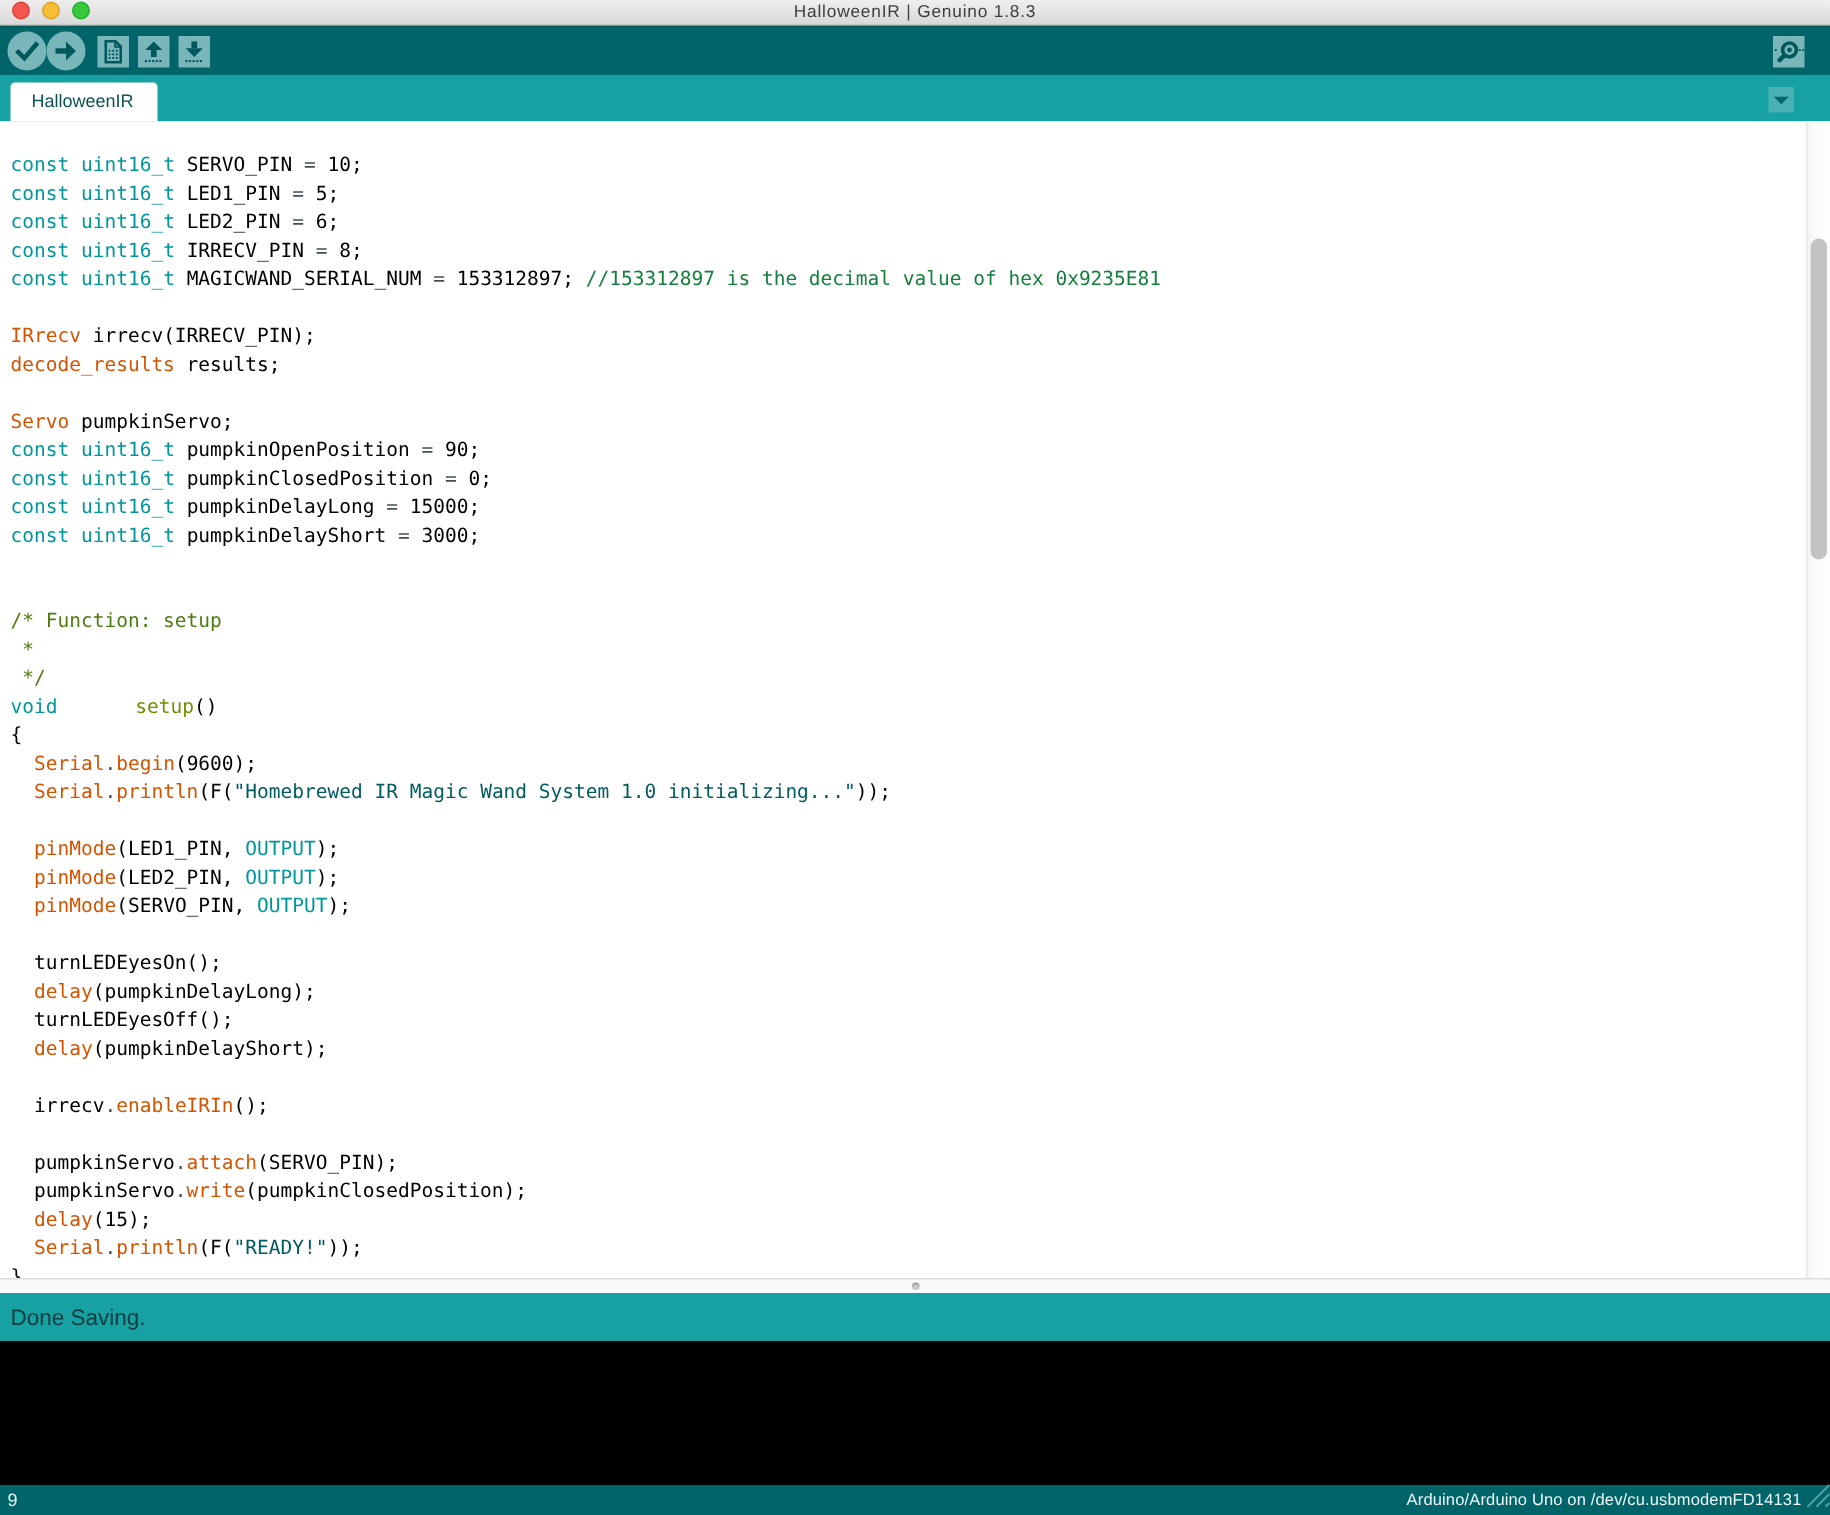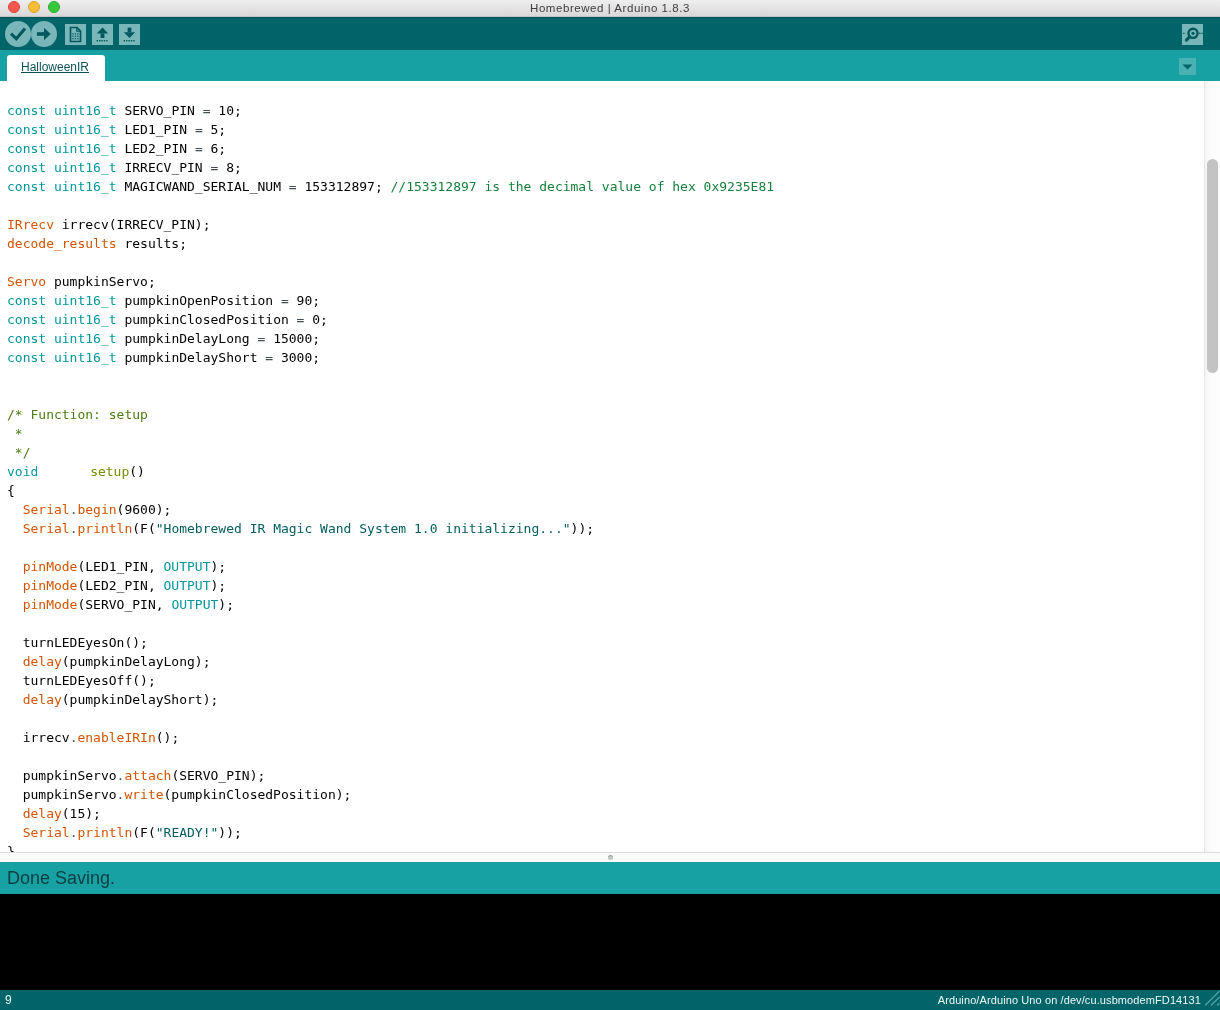--- a/index.html
+++ b/index.html
@@ -30,21 +30,21 @@
   #btn-new  { left:65px; }
   #btn-open { left:92px; }
   #btn-save { left:119px; }
   #btn-serial { left:1182px; }
   .tb-btn svg { display:block; width:100%; height:100%; }
 
   
   .tabbar { height:31px; flex:0 0 31px; background:#17a1a3; position:relative; }
   .tab { position:absolute; left:7px; top:5px; width:98px; height:26px;
     background:#ffffff; border-radius:3px 3px 0 0; color:#0d5356;
-    font-size:12px; line-height:25px; padding-left:14px; cursor:pointer;text-decoration:underline; }
+    font-size:12px; line-height:25px; padding-left:14px; cursor:pointer; }
   .tab-menu-btn { position:absolute; right:24px; top:8px; width:17px; height:17px;
     background:#49b1b4; display:flex; align-items:center; justify-content:center; cursor:pointer; }
   .tab-menu-btn svg { display:block; }
 
   
   .editor { position:relative; flex:0 0 771px; height:771px; background:#ffffff; overflow:hidden; }
   .code { position:absolute; left:0; top:0; padding:20px 0 0 7px; margin:0;
     font-family:"DejaVu Sans Mono", monospace; font-size:13px; line-height:19px;
     color:#000000; white-space:pre; }
   .code .tk { color:#00979c; }   
@@ -62,21 +62,21 @@
     border-radius:5.5px; background:#c3c3c3; }
 
   
   .divider { height:10px; flex:0 0 10px; background:#fafafa; border-top:1px solid #dcdcdc;
     position:relative; cursor:row-resize; }
   .dimple { position:absolute; left:50%; top:2px; width:5px; height:5px; margin-left:-2.5px;
     border-radius:50%; background:#c9c9c9; box-shadow:inset 0 1px 1px rgba(0,0,0,.25); }
 
   
   .statusbar { height:32px; flex:0 0 32px; background:#17a1a3; display:flex; align-items:center;
-    padding-left:7px; font-size:18px; color:#0c3d41; }
+    padding-left:7px; font-size:15px; color:#0c3d41; }
 
   
   .console { flex:1 1 auto; background:#000000; }
 
   
   .linestatus { height:20px; flex:0 0 20px; background:#006468; position:relative;
     display:flex; align-items:center; color:#e8f4f4; }
   .lineno { margin-left:5px; font-size:12px; }
   .boardport { position:absolute; right:19px; font-size:11px; letter-spacing:0.1px; color:#eef7f7; }
   .grip { position:absolute; right:0; bottom:0; }
@@ -85,21 +85,21 @@
 <body>
 
 <div class="window">
 
   <div class="titlebar">
     <div class="traffic-lights">
       <span class="tl red"></span>
       <span class="tl yellow"></span>
       <span class="tl green"></span>
     </div>
-    <div class="win-title">Homebrewed | Arduino 1.8.3</div>
+    <div class="win-title">HalloweenIR | Genuino 1.8.3</div>
   </div>
 
   <div class="toolbar">
     <div class="tb-btn circle" id="btn-verify">
       <span><svg viewBox="0 0 26 26">
         <path d="M7.2 13.8 L11.3 17.8 L19 8.7" fill="none" stroke="#00585c" stroke-width="3.1" stroke-linecap="square"></path>
       </svg></span>
     </div>
     <div class="tb-btn circle" id="btn-upload">
       <span><svg viewBox="0 0 26 26">

